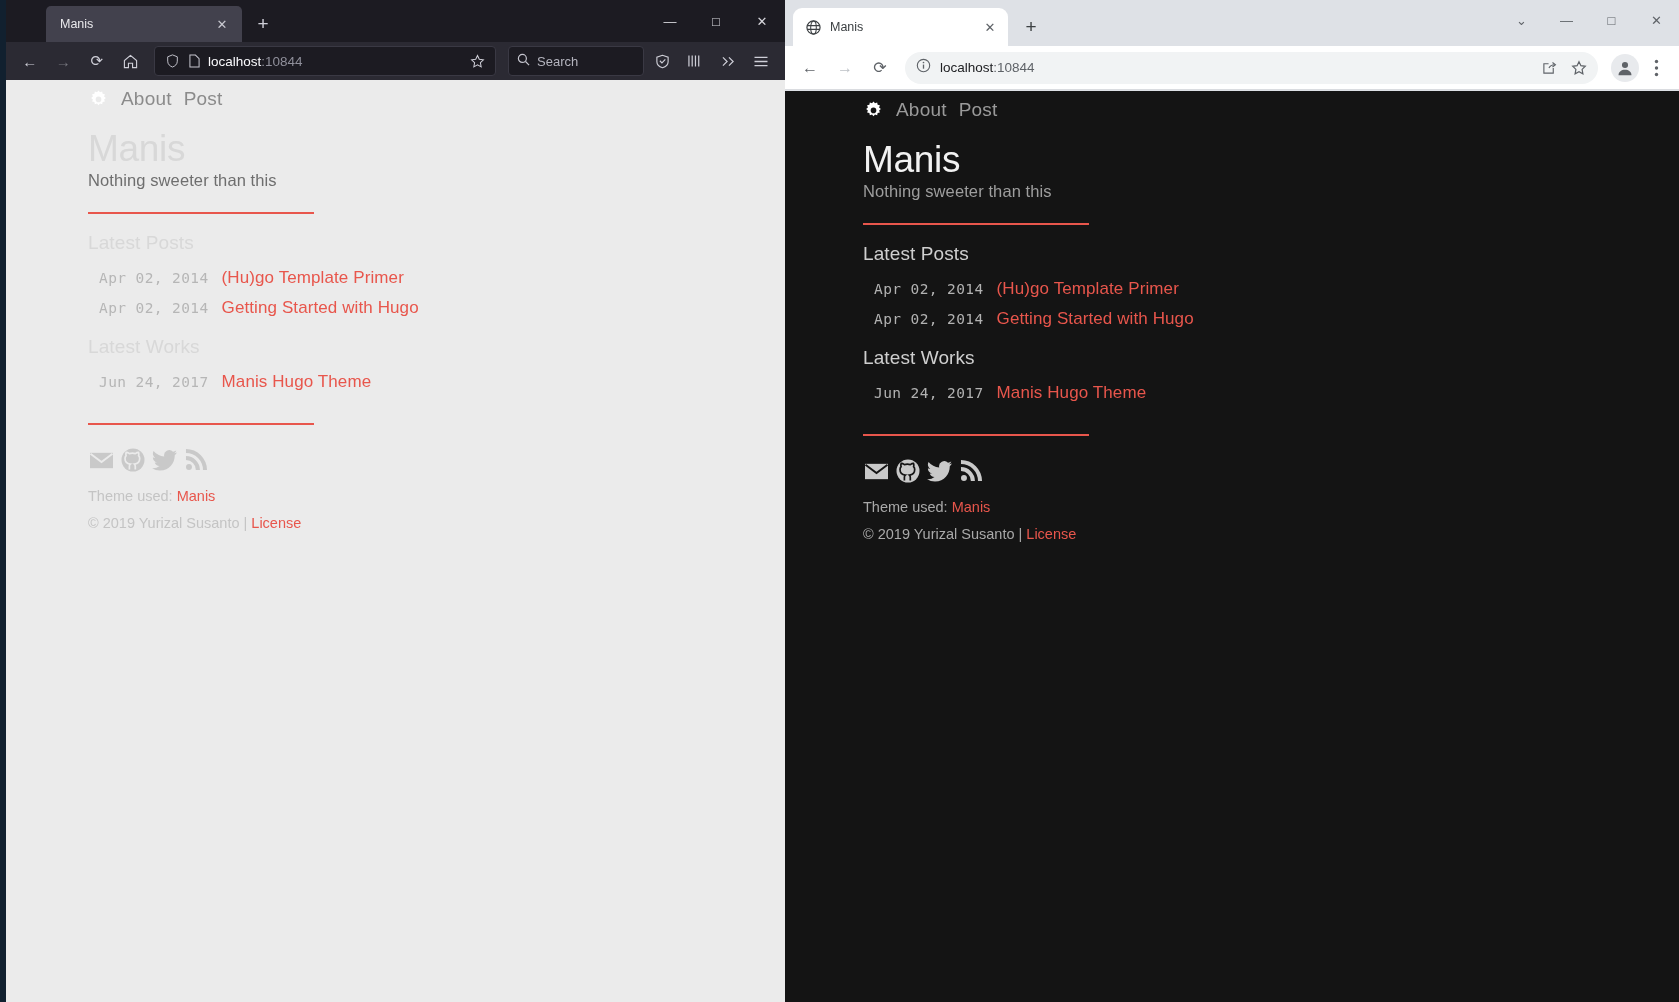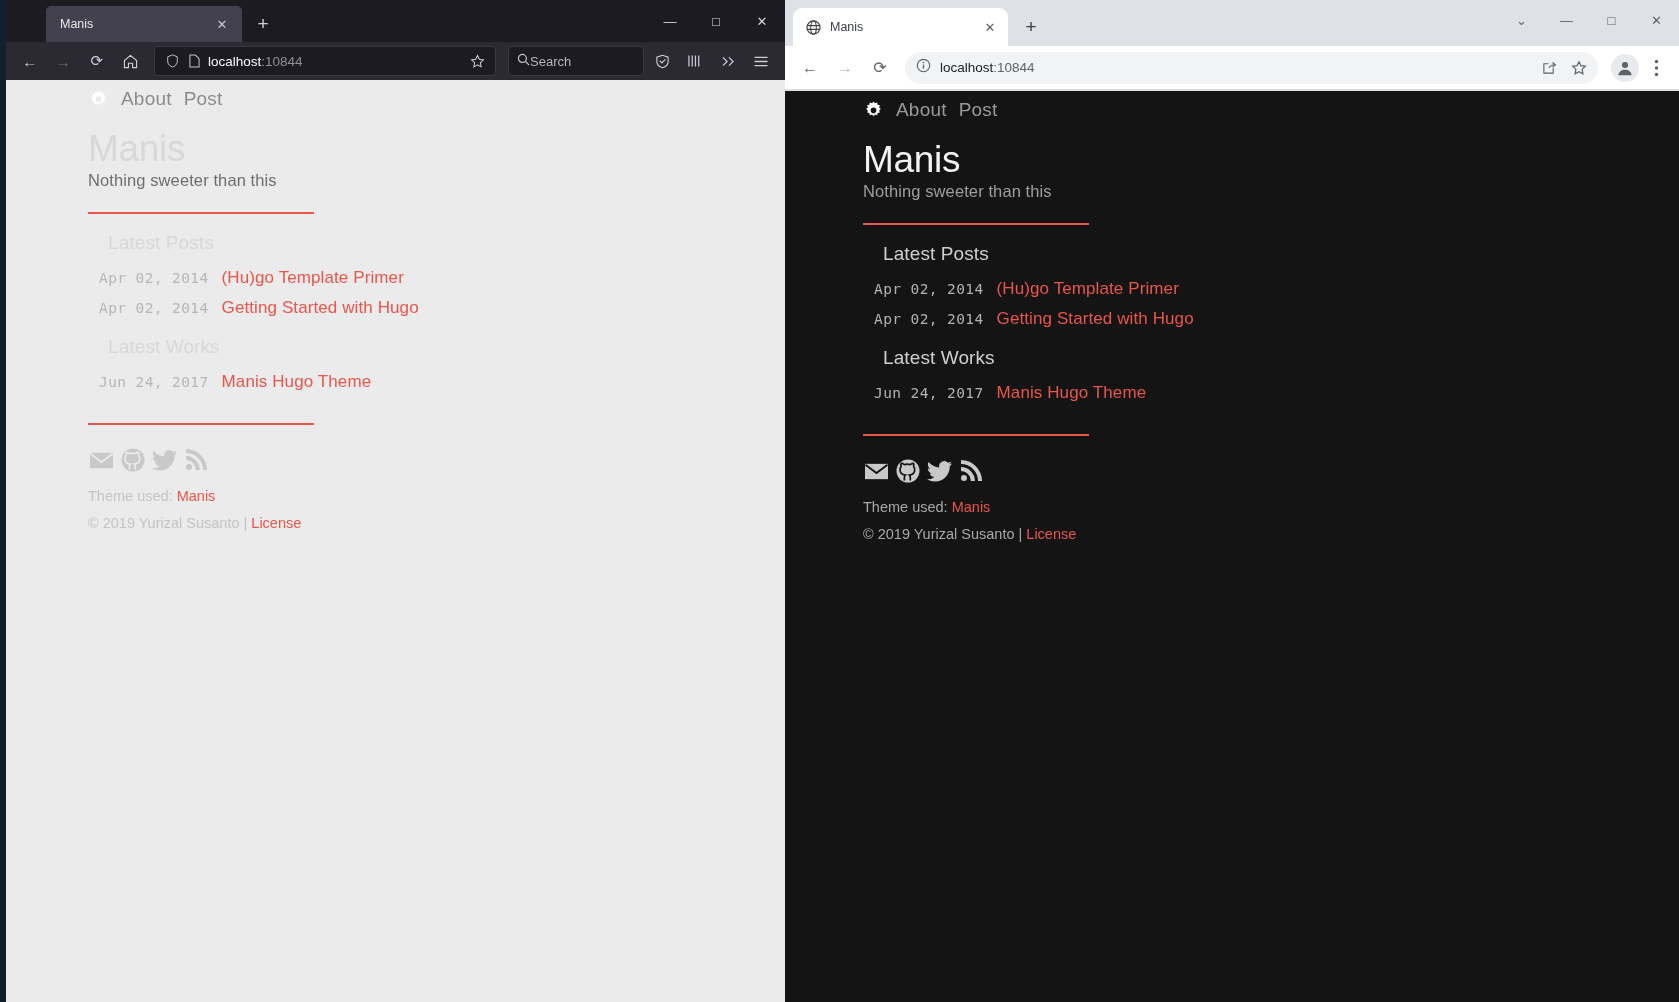--- a/index.html
+++ b/index.html
@@ -62,21 +62,21 @@
     border: 1px solid #3a3944;
   }
   .ff-url-ico { width: 22px; display: flex; align-items: center; justify-content: center;
                 color: #c5c5ce; font-size: 13px; }
   .ff-url-text { flex: 1; color: #fbfbfe; font-size: 13.5px; padding-left: 3px; white-space: nowrap; }
   .ff-url-text .dimpart { color: #8f8f9a; }
   .ff-star { width: 24px; display:flex; align-items:center; justify-content:center; color: #cfcfd8; font-size: 14px; }
   .ff-searchbar {
     flex: 0 0 136px; height: 30px; background: #1c1b22; border-radius: 4px;
     display: flex; align-items: center; padding: 0 8px; margin-left: 10px;
-    border: 1px solid #3a3944; 
+    border: 1px solid #3a3944; gap: 7px;
   }
   .ff-search-ph { color: #b4b4be; font-size: 13px; }
   .ff-navbar-right { display: flex; align-items: center; margin-left: auto; gap: 1px; }
 
   .ff-content {
     position: absolute; left: 0; top: 80px; right: 0; bottom: 0;
     background: #ebebeb; overflow: hidden;
   }
 
   
@@ -134,21 +134,21 @@
   .nav-row { display: flex; align-items: center; gap: 12px; margin-bottom: 18px; }
   .nav-gear { width: 21px; height: 21px; display:flex; align-items:center; justify-content:center; }
   .nav-link { font-size: 19px; letter-spacing: .2px; }
 
   .site-title { font-size: 37px; font-weight: 400; line-height: 1.12; letter-spacing: -.3px; }
   .site-sub { font-size: 16.5px; margin-top: 2px; letter-spacing: .1px; }
 
   .rule { height: 2px; width: 226px; background: #e8564c; margin: 22px 0 18px 0; }
   .rule.bottom { margin: 26px 0 22px 0; }
 
-  .sec-title { font-size: 19px; font-weight: 400; margin-bottom: 9px; letter-spacing: .1px; margin-left: 20px; }
+  .sec-title { font-size: 19px; font-weight: 400; margin-bottom: 9px; letter-spacing: .1px; }
 
   .entry { display: flex; align-items: baseline; gap: 13px; padding: 5px 0 5px 11px; }
   .entry-date { font-family: "DejaVu Sans Mono", monospace; font-size: 14.5px; letter-spacing: .4px; white-space: nowrap; }
   .entry-link { font-size: 17px; color: #e8564c; letter-spacing: .1px; }
 
   .socials { display: flex; align-items: center; gap: 5px; margin-bottom: 10px; }
   .socials svg { display: block; }
 
   .foot-line { font-size: 14.5px; line-height: 1.85; }
   .foot-accent { color: #e8564c; }

